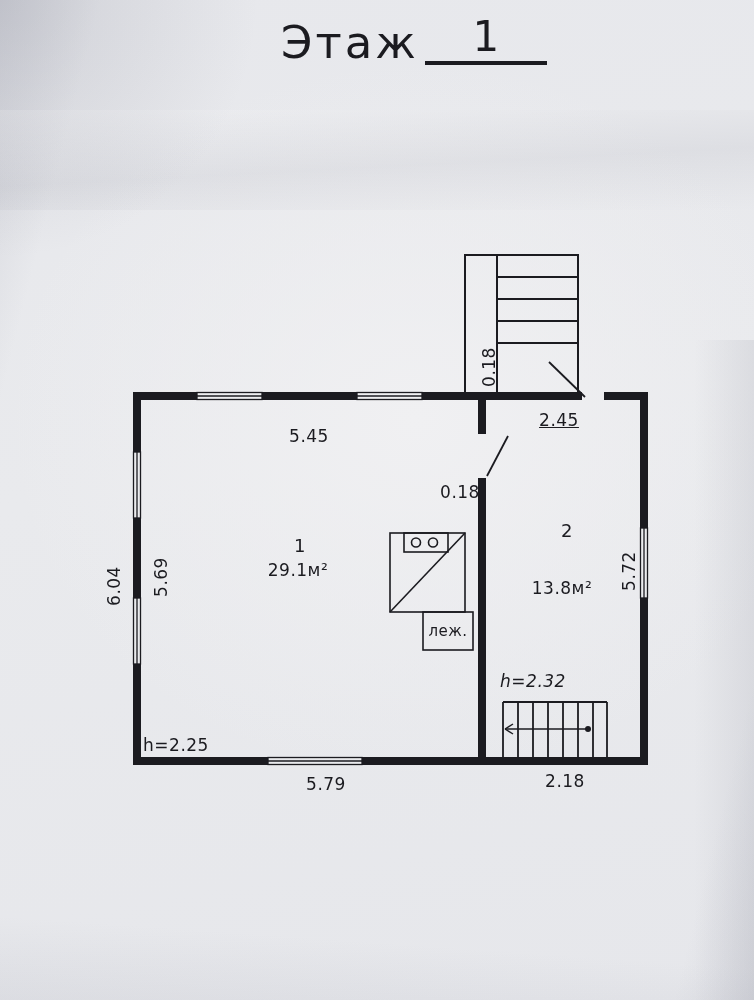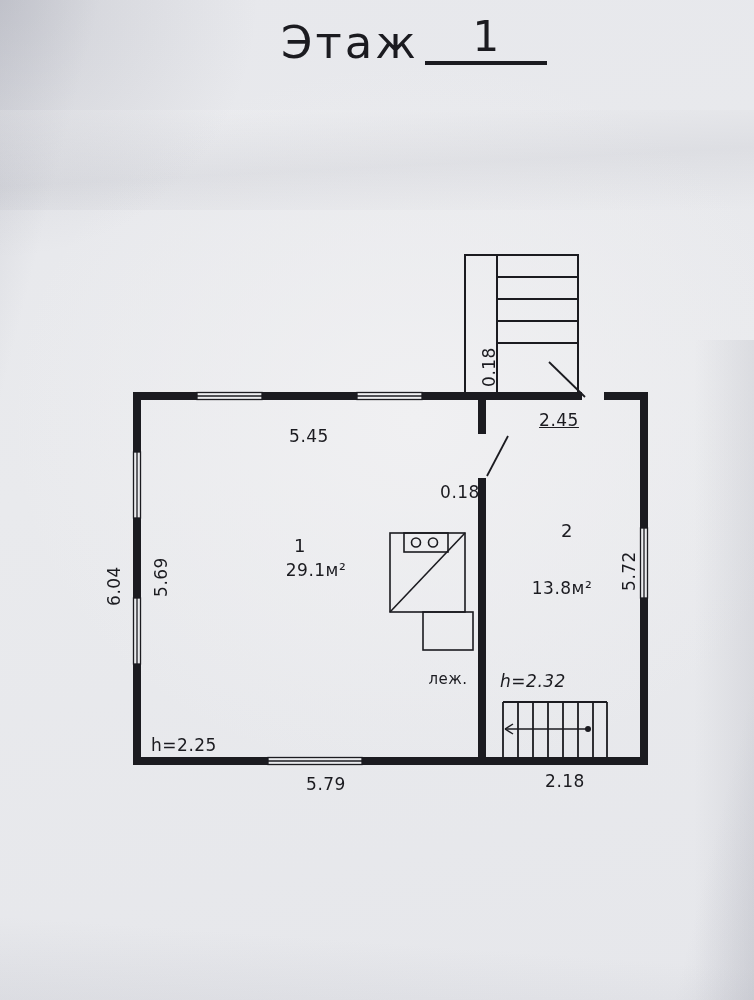--- a/index.html
+++ b/index.html
@@ -156,22 +156,22 @@
   <div class="dim" style="left:559px; top:420px;text-decoration:underline;">2.45</div>
   <div class="dim v" style="left:489px; top:367px;">0.18</div>
   <div class="dim" style="left:460px; top:492px;">0.18</div>
   <div class="dim v" style="left:114px; top:586px;">6.04</div>
   <div class="dim v" style="left:161px; top:577px;">5.69</div>
   <div class="dim v" style="left:629px; top:571px;">5.72</div>
   <div class="dim" style="left:310px; top:784px;margin-left:16px;">5.79</div>
   <div class="dim" style="left:565px; top:781px;">2.18</div>
 
   <div class="dim room-num" style="left:300px; top:545px;">1</div>
-  <div class="dim" style="left:316px; top:570px;text-align:center;">29.1м²</div>
-  <div class="dim" style="left:184px; top:745px;">h=2.25</div>
+  <div class="dim" style="left:298px; top:570px;text-align:center;">29.1м²</div>
+  <div class="dim" style="left:176px; top:745px;">h=2.25</div>
 
   <div class="dim room-num" style="left:567px; top:530px;">2</div>
   <div class="dim" style="left:562px; top:588px;">13.8м²</div>
   <div class="dim" style="left:533px; top:681px;font-style:italic;">h=2.32</div>
 
-  <div class="dim small" style="left:448px; top:631px;margin-top:48px;">леж.</div>
+  <div class="dim small" style="left:448px; top:631px;">леж.</div>
 
 </div>
 
 </body></html>

